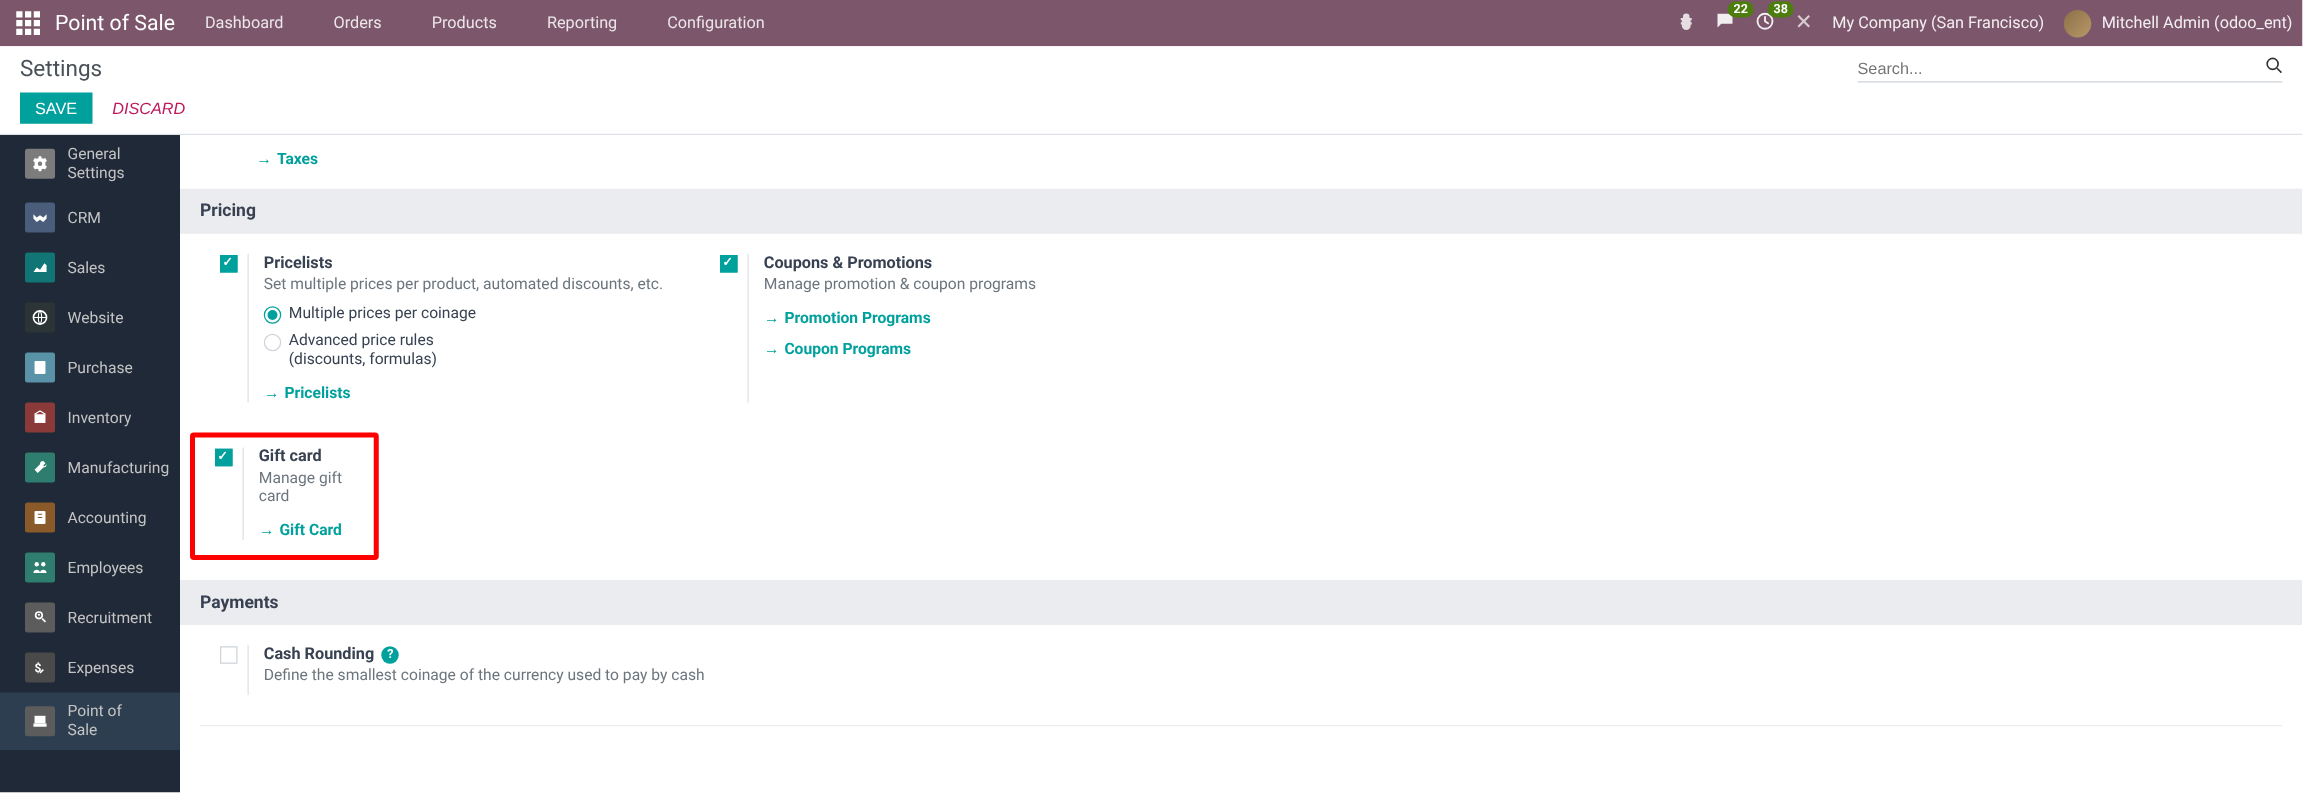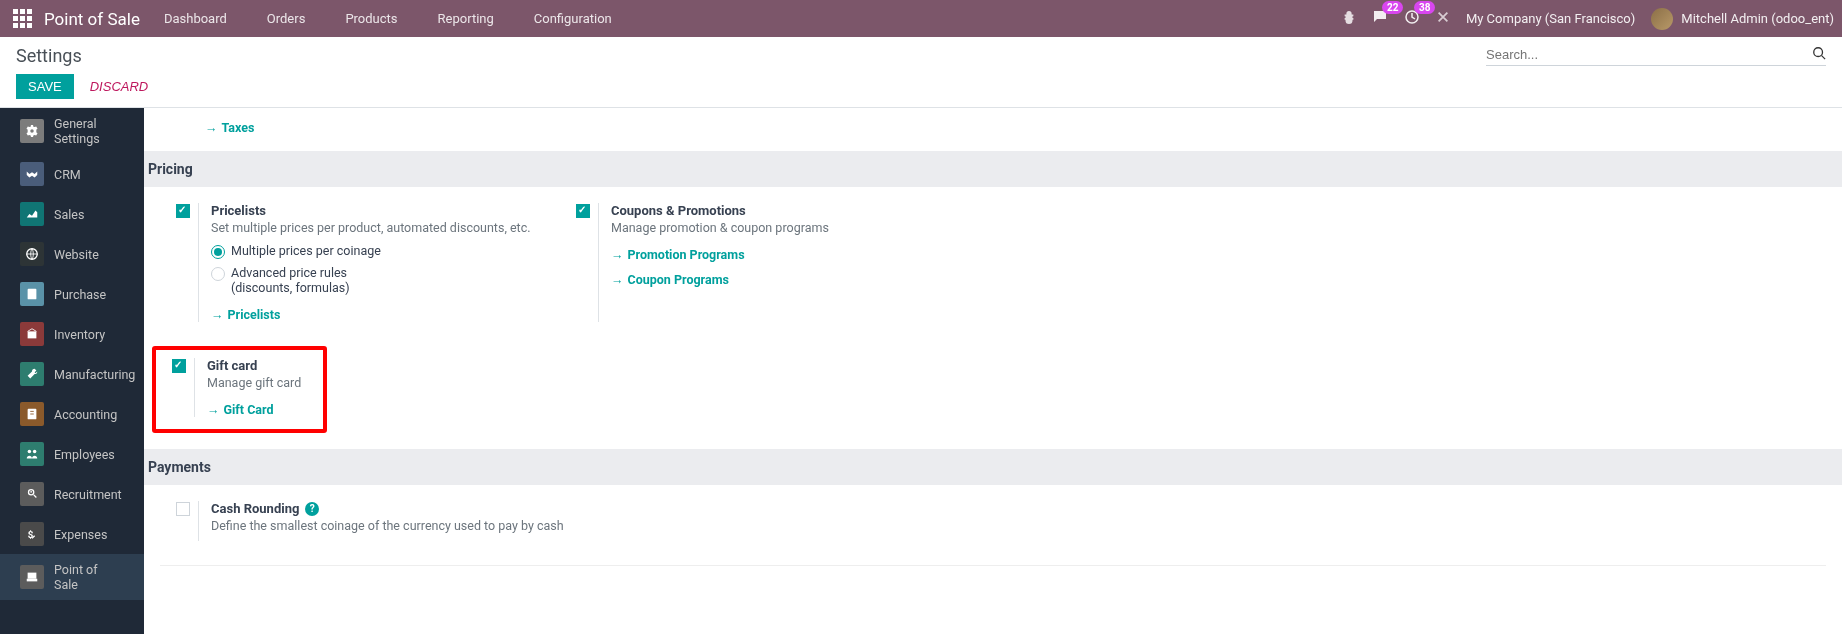--- a/index.html
+++ b/index.html
@@ -8,21 +8,21 @@
     
     .navbar { background: #7c566a; height: 37px; display: flex; align-items: center; color: #fff; padding: 0 8px; }
     .nav-apps-icon { width: 28px; height: 28px; display: flex; align-items: center; justify-content: center; margin-right: 8px; }
     .apps-grid { display: grid; grid-template-columns: repeat(3, 5px); grid-template-rows: repeat(3, 5px); gap: 2px; }
     .apps-grid span { background: #fff; width: 5px; height: 5px; }
     .nav-brand { font-size: 17px; color: #fff; margin-right: 24px; font-weight: 400; }
     .nav-menu { display: flex; gap: 40px; }
     .nav-menu a { color: rgba(255,255,255,0.85); text-decoration: none; font-size: 13px; }
     .nav-right { margin-left: auto; display: flex; align-items: center; gap: 16px; }
     .nav-icon { color: rgba(255,255,255,0.8); cursor: pointer; position: relative; }
-    .badge { position: absolute; top: -8px; left: 10px; background: #d946ef; color: #fff; border-radius: 8px; padding: 1px 5px; font-size: 10px; font-weight: bold; }
+    .badge { position: absolute; top: -8px; left: 10px; background: #4d7c0f; color: #fff; border-radius: 8px; padding: 1px 5px; font-size: 10px; font-weight: bold; }
     .nav-company { color: rgba(255,255,255,0.9); font-size: 13px; }
     .nav-user { display: flex; align-items: center; gap: 8px; color: rgba(255,255,255,0.9); font-size: 13px; }
     .avatar { width: 22px; height: 22px; border-radius: 50%; background: linear-gradient(135deg, #8b6f47 0%, #b89968 100%); }
     
     
     .control-panel { padding: 8px 16px 0; border-bottom: 1px solid #dee2e6; background: #fff; }
     .cp-top { display: flex; align-items: center; justify-content: space-between; margin-bottom: 8px; }
     .breadcrumb { font-size: 18px; color: #495057; }
     .search-wrap { display: flex; align-items: center; width: 340px; border-bottom: 1px solid #ced4da; padding-bottom: 2px; }
     .search-input { flex: 1; border: none; outline: none; font-size: 13px; background: transparent; }
@@ -50,41 +50,41 @@
     .ic-employees { background: #2e7d6f; }
     .ic-recruitment { background: #5c5c5c; }
     .ic-expenses { background: #4a4a4a; }
     .ic-pos { background: #5c5c5c; }
     .sidebar-icon svg { width: 14px; height: 14px; fill: #fff; }
     
     
     .content { flex: 1; overflow-y: auto; background: #fff; }
     .settings-block { padding: 0 16px; }
     .link-row { padding: 8px 0 16px 45px; }
-    .section-header { background: #ebecef; padding: 10px 4px; font-weight: 700; color: #374151; font-size: 14px; }
+    .section-header { background: #ebecef; padding: 10px 16px; font-weight: 700; color: #374151; font-size: 14px; }
     .settings-grid { display: flex; flex-wrap: wrap; padding: 16px 0 8px; }
     .setting-item { display: flex; width: 400px; padding: 0 8px 16px; }
     .setting-checkbox { width: 30px; padding-top: 1px; display: flex; justify-content: center; }
     .checkbox { width: 14px; height: 14px; border: 1px solid #00a09d; background: #00a09d; position: relative; cursor: pointer; }
     .checkbox::after { content: '✓'; color: #fff; font-size: 10px; position: absolute; top: -1px; left: 1px; font-weight: bold; }
     .checkbox.empty { background: #fff; border-color: #ced4da; }
     .checkbox.empty::after { content: ''; }
     .setting-body { flex: 1; border-left: 1px solid #dee2e6; padding-left: 12px; }
     .setting-title { font-weight: 700; color: #374151; margin-bottom: 2px; display: flex; align-items: center; gap: 6px; }
     .setting-desc { color: #6c757d; font-size: 12.5px; margin-bottom: 8px; }
     .radio-row { display: flex; align-items: flex-start; gap: 6px; margin-bottom: 6px; font-size: 12.5px; color: #374151; }
     .radio { width: 14px; height: 14px; border: 1px solid #ced4da; border-radius: 50%; position: relative; flex-shrink: 0; margin-top: 2px; }
     .radio.selected { border-color: #00a09d; }
     .radio.selected::after { content: ''; position: absolute; width: 8px; height: 8px; background: #00a09d; border-radius: 50%; top: 2px; left: 2px; }
     .action-link { color: #00a09d; font-weight: 700; font-size: 12.5px; cursor: pointer; display: inline-flex; align-items: center; gap: 4px; margin-top: 4px; }
     .action-link .arrow { font-weight: bold; }
     .info-icon { width: 14px; height: 14px; background: #00a09d; border-radius: 50%; color: #fff; display: inline-flex; align-items: center; justify-content: center; font-size: 10px; font-weight: bold; }
     
     
-    .highlight-box { border: 4px solid #ff0000; border-radius: 3px; width: 175px; position: relative; }
+    .highlight-box { border: 4px solid #ff0000; border-radius: 3px; width: 151px; position: relative; }
     .highlight-wrap { position: relative; }
   </style>
 </head>
 <body>
 
 <div class="navbar">
   <div class="nav-apps-icon">
     <div class="apps-grid">
         <span></span>
         <span></span>

